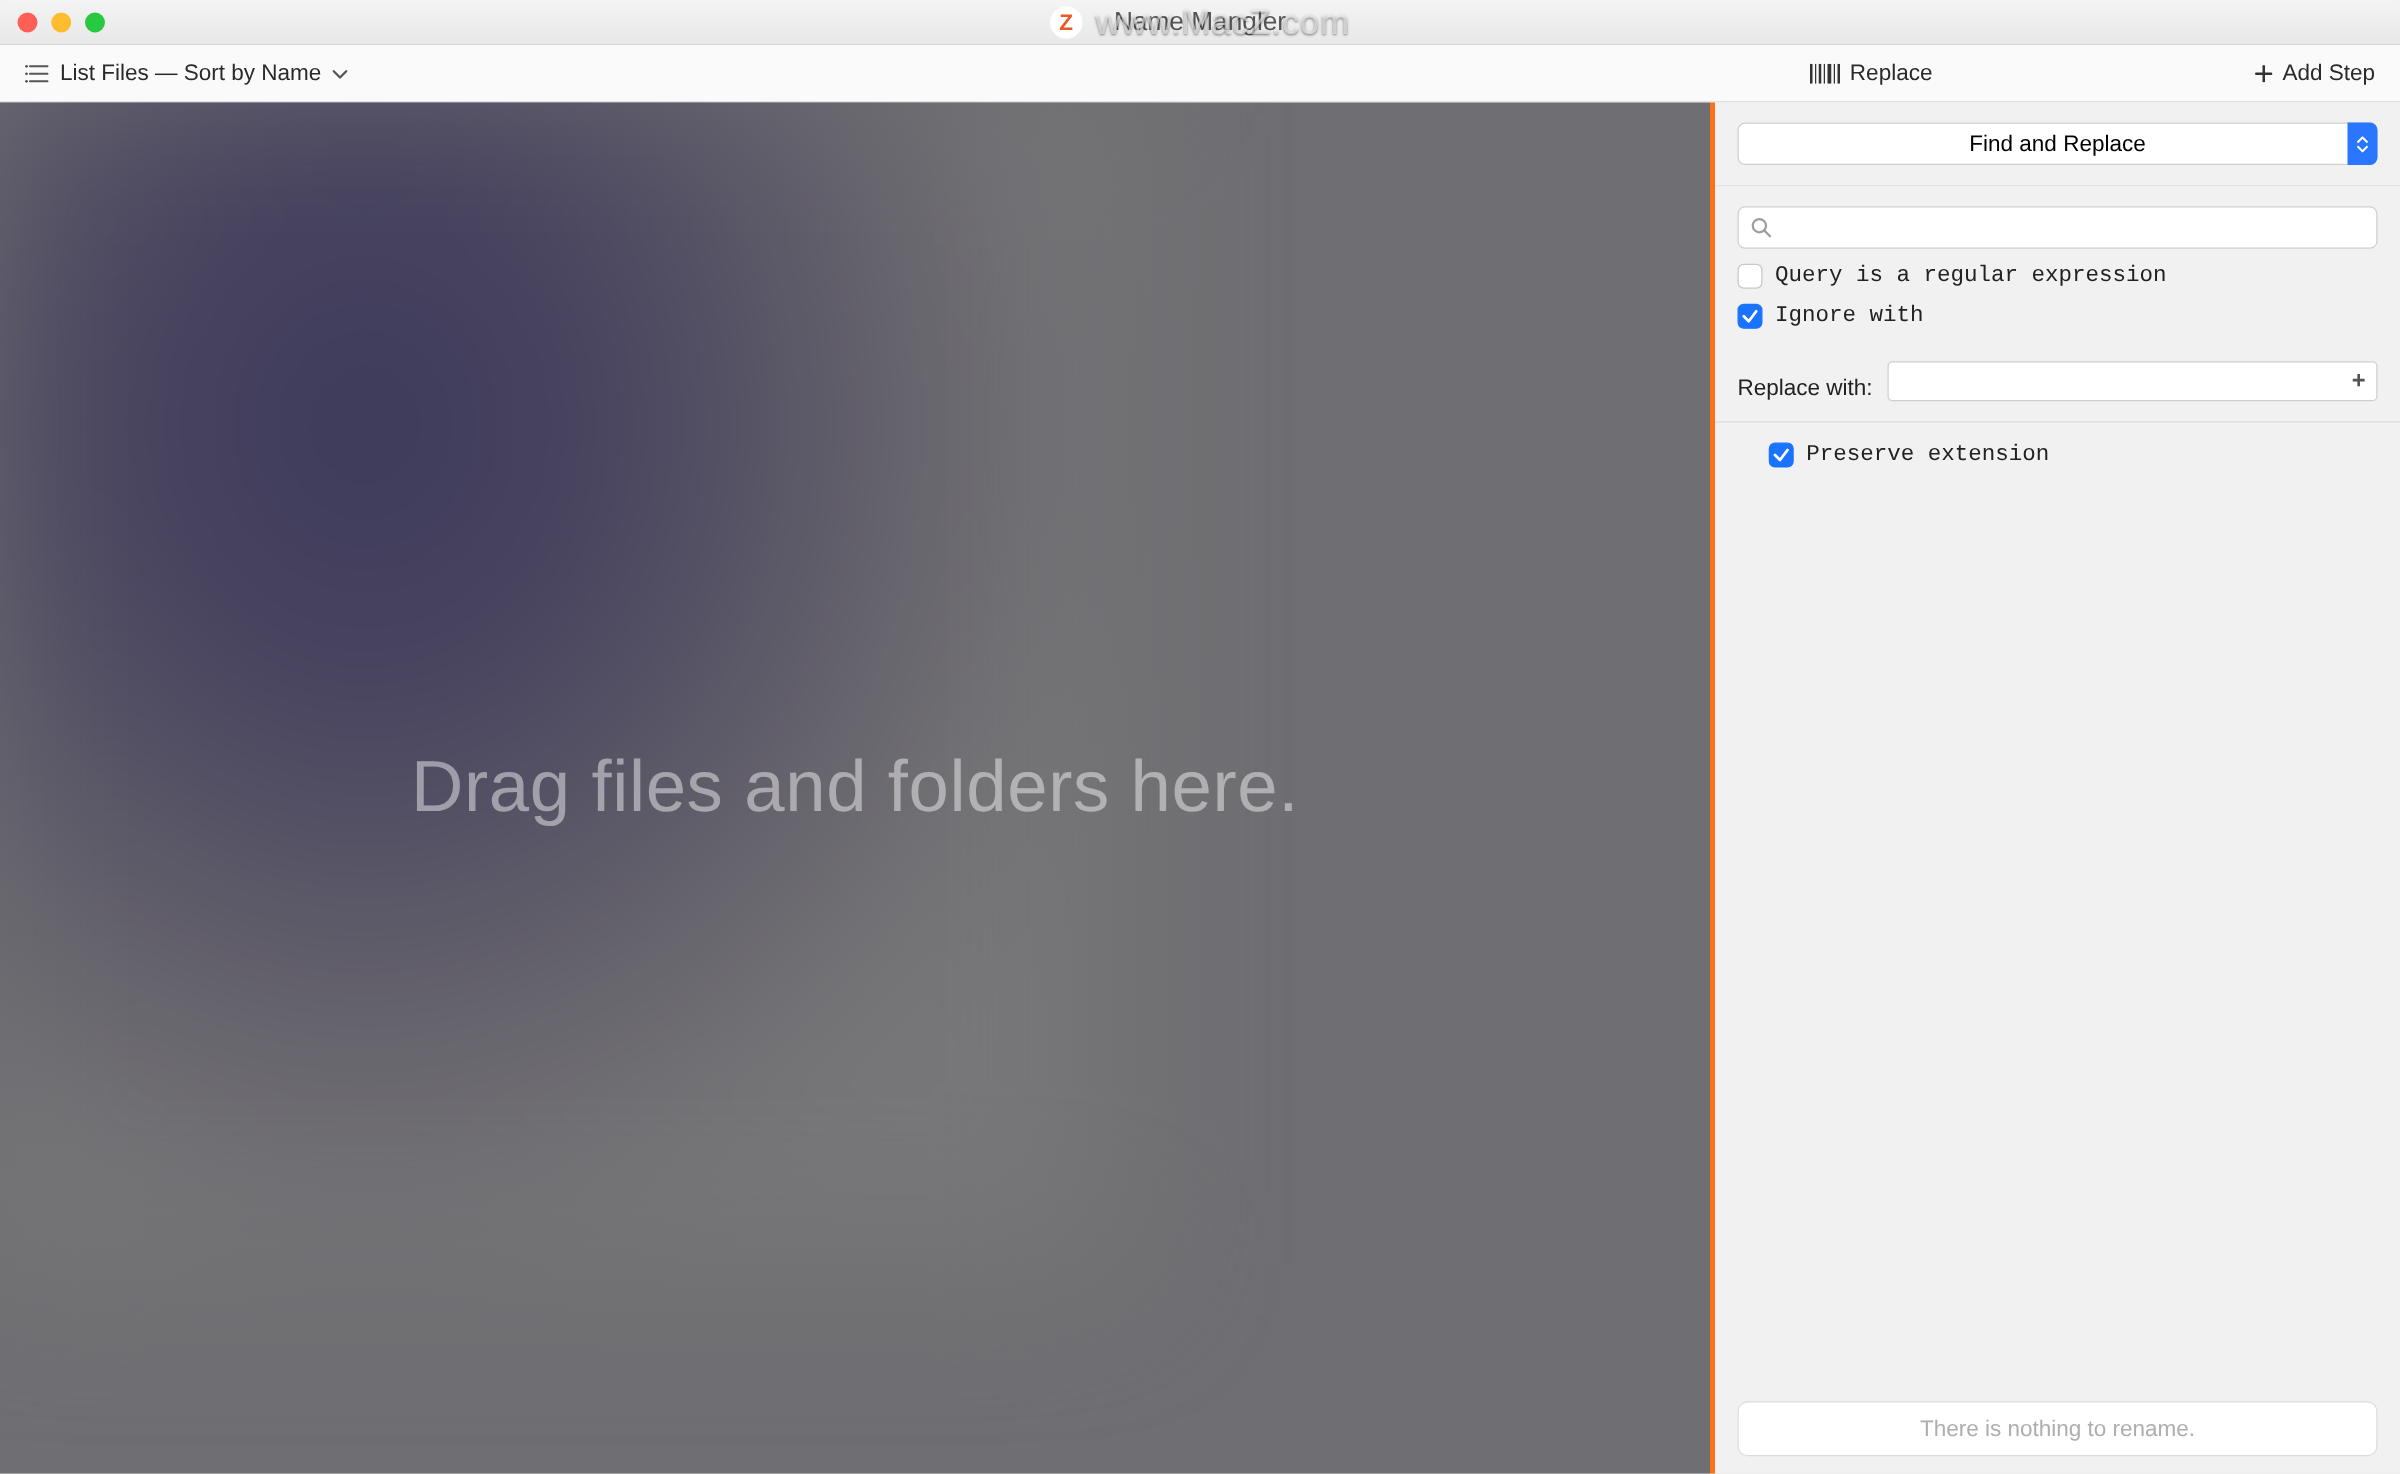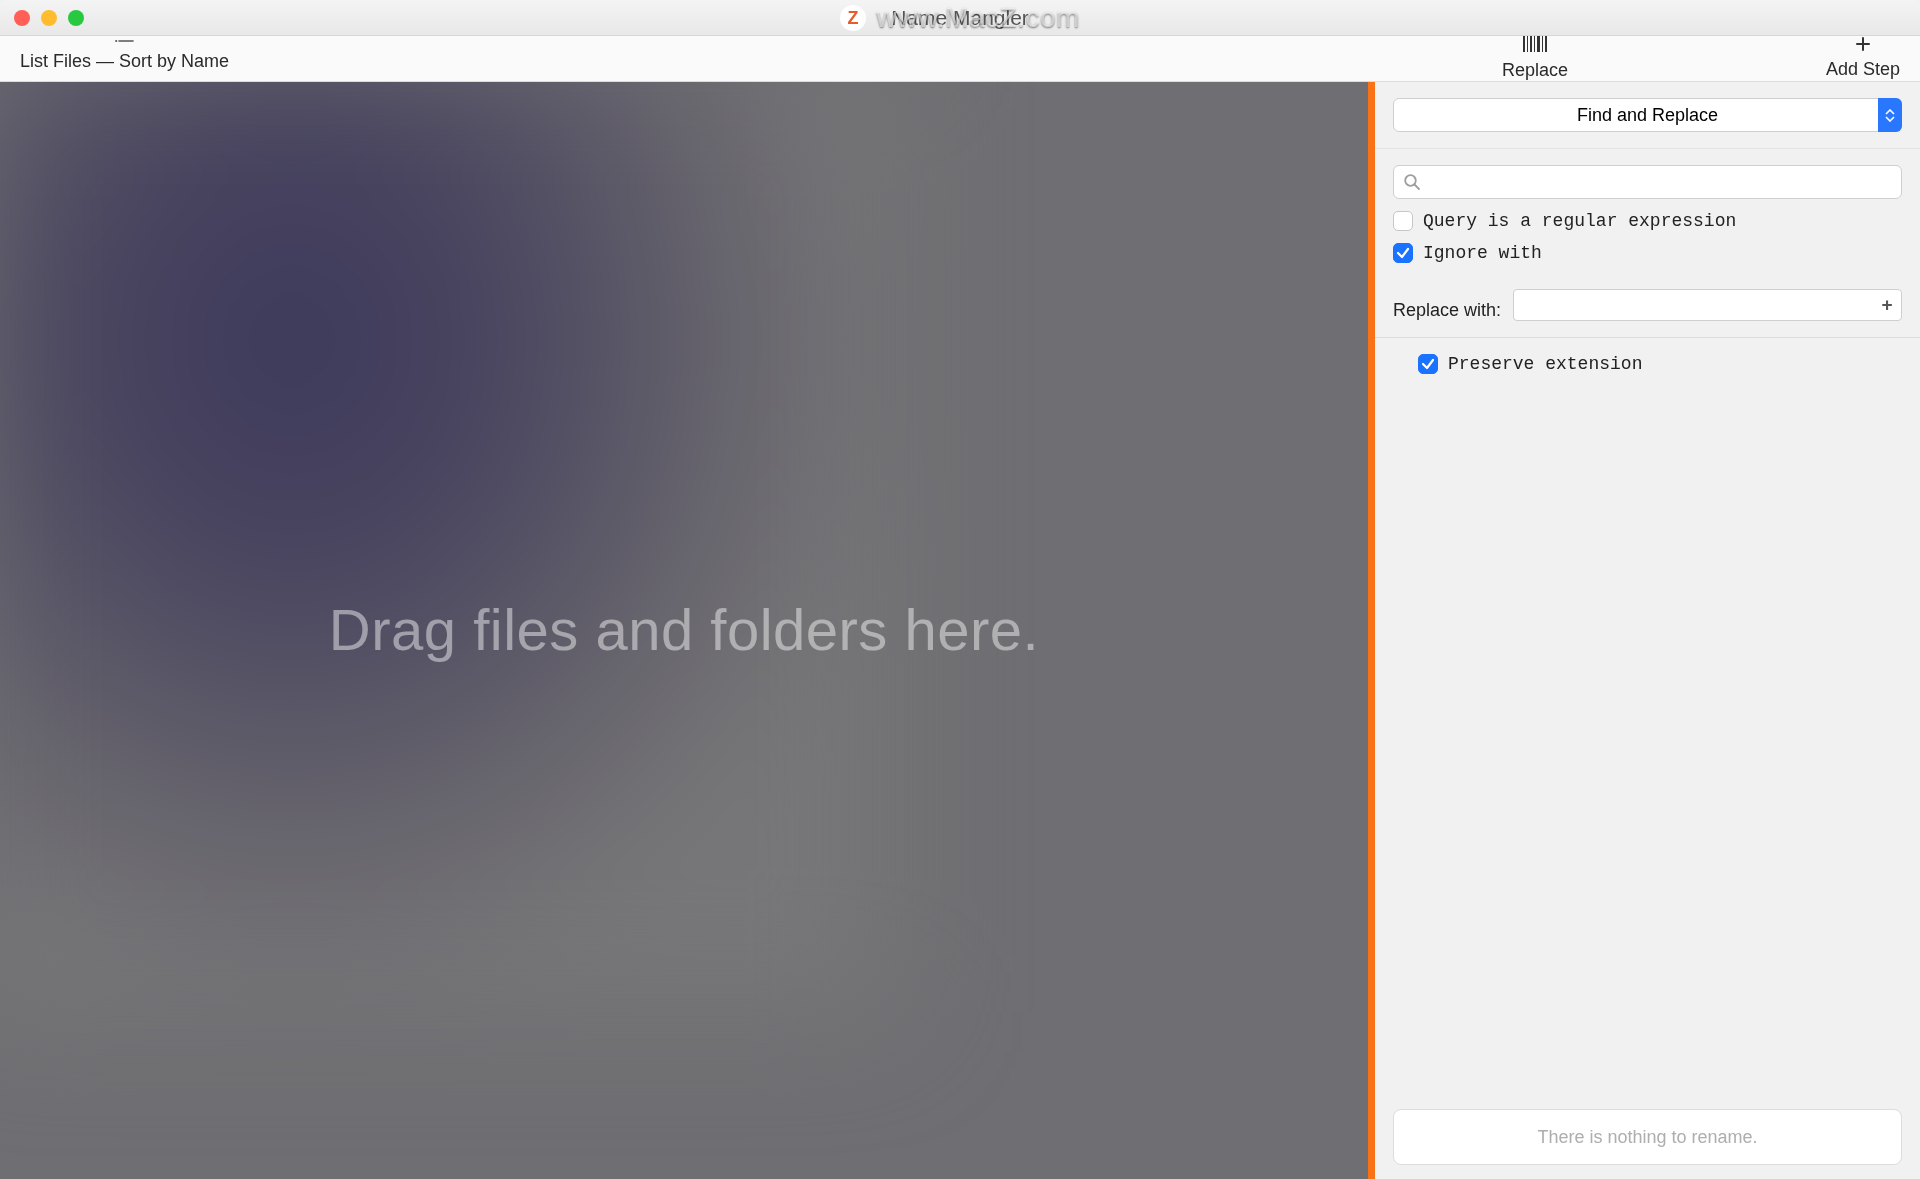--- a/index.html
+++ b/index.html
@@ -83,21 +83,20 @@
   display: flex; align-items: center; gap: 8px;
 }
 .toolbar-spacer { flex: 1; }
 .toolbar-btn {
   display: flex; align-items: center; gap: 8px;
   color: #2a2a2a;
   font-size: 18px;
   cursor: pointer;
   padding: 4px 6px;
   border-radius: 4px;
-  flex-direction: column;
 }
 .toolbar-btn .icon { color: #555; }
 
 
 .main {
   display: flex;
   height: calc(1179px - 36px - 46px);
 }
 .dropzone {
   flex: 1;
@@ -119,21 +118,21 @@
   color: rgba(255,255,255,0.45);
   font-size: 58px;
   letter-spacing: 0.5px;
   white-space: nowrap;
 }
 
 
 .sidebar {
   width: 552px;
   background: #f1f1f1;
-  border-left: 7px solid #f97316;
+  border-left: 4px solid #f97316;
   display: flex;
   flex-direction: column;
 }
 
 .step-section {
   padding: 16px 18px;
   border-bottom: 1px solid #dcdcdc;
 }
 .step-section.noborder { border-bottom: 1px solid #e3e3e3; }
 
@@ -236,21 +235,21 @@
   color: #555;
   font-size: 19px; font-weight: 600;
   cursor: pointer;
 }
 
 .sidebar-spacer { flex: 1; }
 
 
 .rename-box {
   margin: 14px 18px;
-  height: 56px;
+  height: 44px;
   border: 1px solid #dcdcdc;
   border-radius: 8px;
   background: #fff;
   display: flex; align-items: center; justify-content: center;
   color: #aeaeae;
   font-size: 18px;
 }
 
 
 svg { display: block; }

